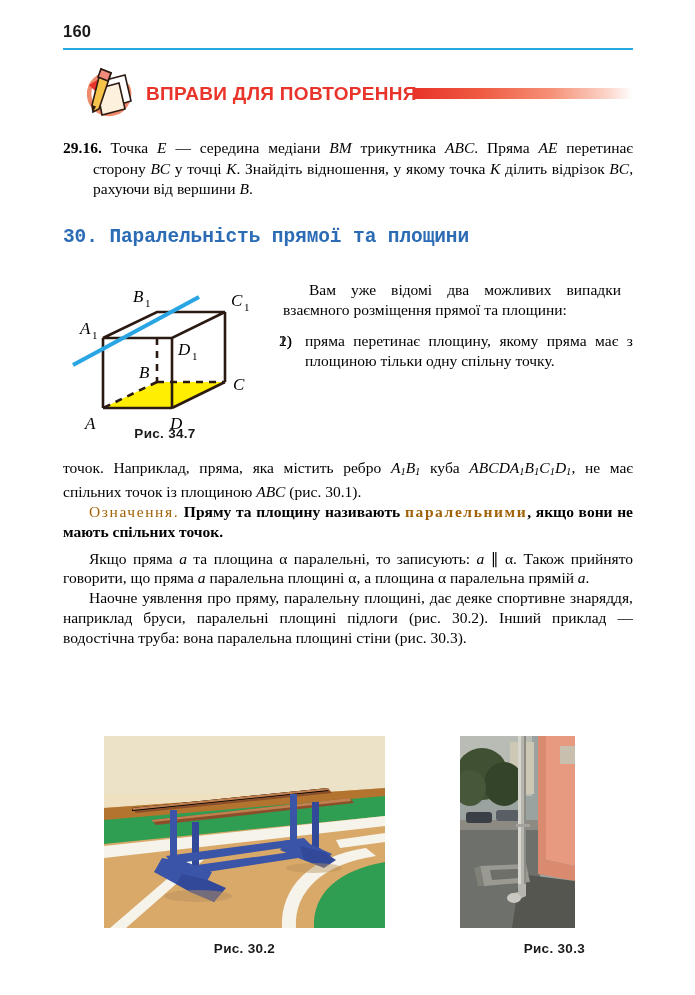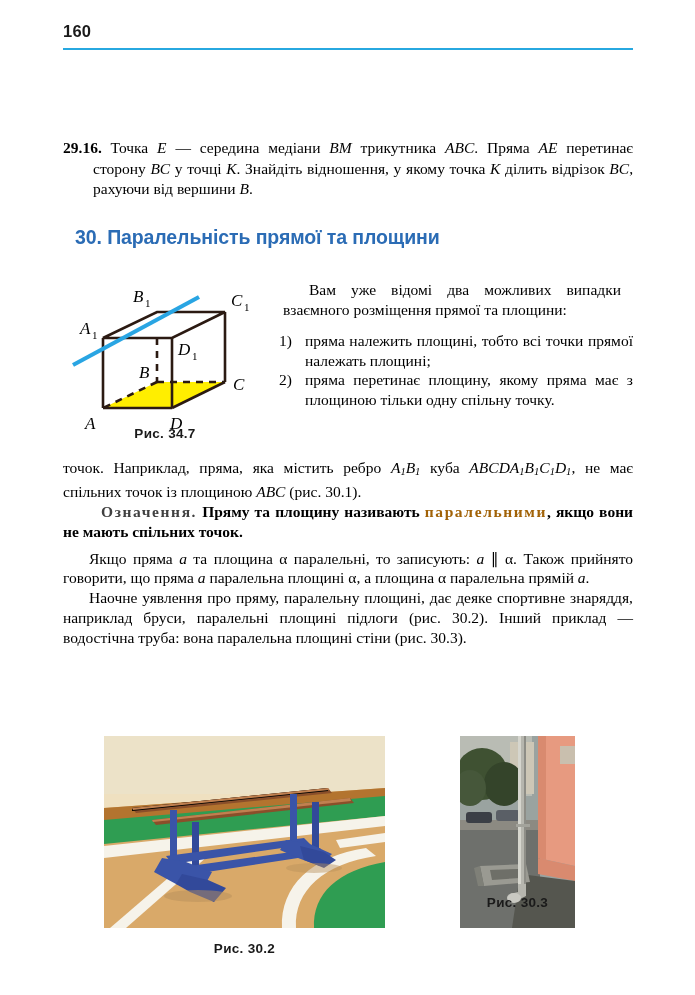--- a/index.html
+++ b/index.html
@@ -133,23 +133,23 @@
     padding-left: 30px;
     text-indent: -30px;
     font-size: 15.5px;
     line-height: 20.6px;
     text-align: justify;
   }
 
   
   .section-heading {
     position: absolute;
-    left: 12px;
+    left: 0;
     top: 88px;
-    font-family: Liberation Sans, sans-serif;
+    font-family: Liberation Mono, monospace;
     font-weight: bold;
     font-size: 19.5px;
     color: #2b6cb5;
     letter-spacing: -0.1px;
     white-space: nowrap;
   }
 
   
   .fig301 {
     position: absolute;
@@ -235,24 +235,23 @@
 
   
   .definition {
     margin-top: 9px;
     font-weight: bold;
     font-size: 15.5px;
     line-height: 20.4px;
     text-align: justify;
   }
   .def-word {
-    color: #404040;
-    font-weight: bold;
+    color: #a16207;
+    font-weight: normal;
     letter-spacing: 1.6px;
-    margin-left: 12px;
   }
   .def-term {
     color: #a16207;
     font-weight: bold;
     letter-spacing: 1.6px;
   }
 
   .gk { font-family: "Liberation Serif", serif; font-style: normal; }
   .par-sym { font-family: "Liberation Serif", serif; }
 
@@ -280,34 +279,53 @@
   }
   .cap302 {
     position: absolute;
     left: 104px;
     top: 941px;
     width: 281px;
   }
   .cap303 {
     position: absolute;
     left: 450px;
-    top: 895px;
+    top: 941px;
     width: 135px;
+    text-align: right;
   }
 </style>
 </head>
 <body>
 
 <div class="page">
 
   <div class="header">
     <div class="page-number">160</div>
   </div>
   <div class="header-rule"></div>
 
+  <div class="banner">
+    <div class="banner-icon">
+      <svg width="62" height="56" viewBox="0 0 62 56">
+
+        <path d="M30 9 A20 20 0 1 0 46 20" fill="none" stroke="#f08a6a" stroke-width="4.5"></path>
+        <path d="M8 20 L18 14 L16 28 Z" fill="#e8342a"></path>
+
+        <path d="M21 16 L44 10 L50 36 L27 43 Z" fill="#ffffff" stroke="#2b1a12" stroke-width="1.6"></path>
+        <path d="M16 24 L38 18 L44 44 L21 50 Z" fill="#fdf0dc" stroke="#2b1a12" stroke-width="1.6"></path>
+
+        <path d="M20 4 L30 8 L18 44 L12 47 L11 40 Z" fill="#f5c24a" stroke="#2b1a12" stroke-width="1.6"></path>
+        <path d="M20 4 L30 8 L27 16 L17 12 Z" fill="#f08a7a" stroke="#2b1a12" stroke-width="1.6"></path>
+        <path d="M12 47 L11 40 L15 41.5 Z" fill="#2b1a12"></path>
+      </svg>
+    </div>
+    <div class="banner-title">ВПРАВИ ДЛЯ ПОВТОРЕННЯ</div>
+    <div class="banner-bar"></div>
+  </div>
 
   <div class="content">
 
     <div class="exercise">
       <p><span class="ex-num">29.16.</span><span> Точка </span><span class="mathvar">E</span><span> — середина медіани </span><span class="mathvar">BM</span><span> трикутника </span><span class="mathvar">ABC</span><span>. Пряма </span><span class="mathvar">AE</span><span> перетинає сторону </span><span class="mathvar">BC</span><span> у точці </span><span class="mathvar">K</span><span>. Знайдіть відношення, у якому точка </span><span class="mathvar">K</span><span> ділить відрізок </span><span class="mathvar">BC</span><span>, рахуючи від вершини </span><span class="mathvar">B</span><span>.</span></p>
     </div>
 
     <div class="section-heading">30. Паралельність прямої та площини</div>
 
     <div class="fig301">
@@ -342,21 +360,21 @@
         <text x="74" y="112" font-family="Liberation Serif, serif" font-style="italic" font-size="17" fill="#000">B</text>
         <text x="168" y="124" font-family="Liberation Serif, serif" font-style="italic" font-size="17" fill="#000">C</text>
         <text x="105" y="163" font-family="Liberation Serif, serif" font-style="italic" font-size="17" fill="#000">D</text>
       </svg>
     </div>
     <div class="fig-caption cap301">Рис. 34.7</div>
 
     <div class="rightcol">
       <p class="lead">Вам уже відомі два можливих випадки взаємного розміщення прямої та площини:</p>
       <ol class="cases">
-        <li><span class="marker">1)</span><span>пряма належить площині, тобто всі точки прямої належать площині;</span></li>
+        <li><span class="marker">1)</span></li>
         <li><span class="marker">2)</span><span>пряма перетинає площину, якому пряма має з площиною тільки одну спільну точку.</span></li>
       </ol>
     </div>
 
     <div class="fullwidth">
       <p><span>точок. Наприклад, пряма, яка містить ребро </span><span class="mathvar"><span>A</span><sub class="sb">1</sub><span>B</span><sub class="sb">1</sub></span><span> куба  </span><span class="mathvar"><span>ABCDA</span><sub class="sb">1</sub><span>B</span><sub class="sb">1</sub><span>C</span><sub class="sb">1</sub><span>D</span><sub class="sb">1</sub></span><span>, не має спільних точок із площиною </span><span class="mathvar">ABC</span><span> (рис. 30.1).</span></p>
 
       <p class="definition"><span style="display:inline-block;width:26px"></span><span class="def-word">Означення.</span><span> Пряму та площину називають </span><span class="def-term">паралельними</span><span>, якщо вони не мають спільних точок.</span></p>
 
       <p class="ind" style="margin-top:7px"><span>Якщо пряма </span><span class="mathvar">a</span><span> та площина </span><span class="gk">α</span><span> паралельні, то записують: </span><span class="mathvar">a</span><span class="par-sym"> ∥ </span><span class="gk">α</span><span>. Також прийнято говорити, що пряма </span><span class="mathvar">a</span><span> паралельна площині </span><span class="gk">α</span><span>, а площина </span><span class="gk">α</span><span> паралельна прямій </span><span class="mathvar">a</span><span>.</span></p>

